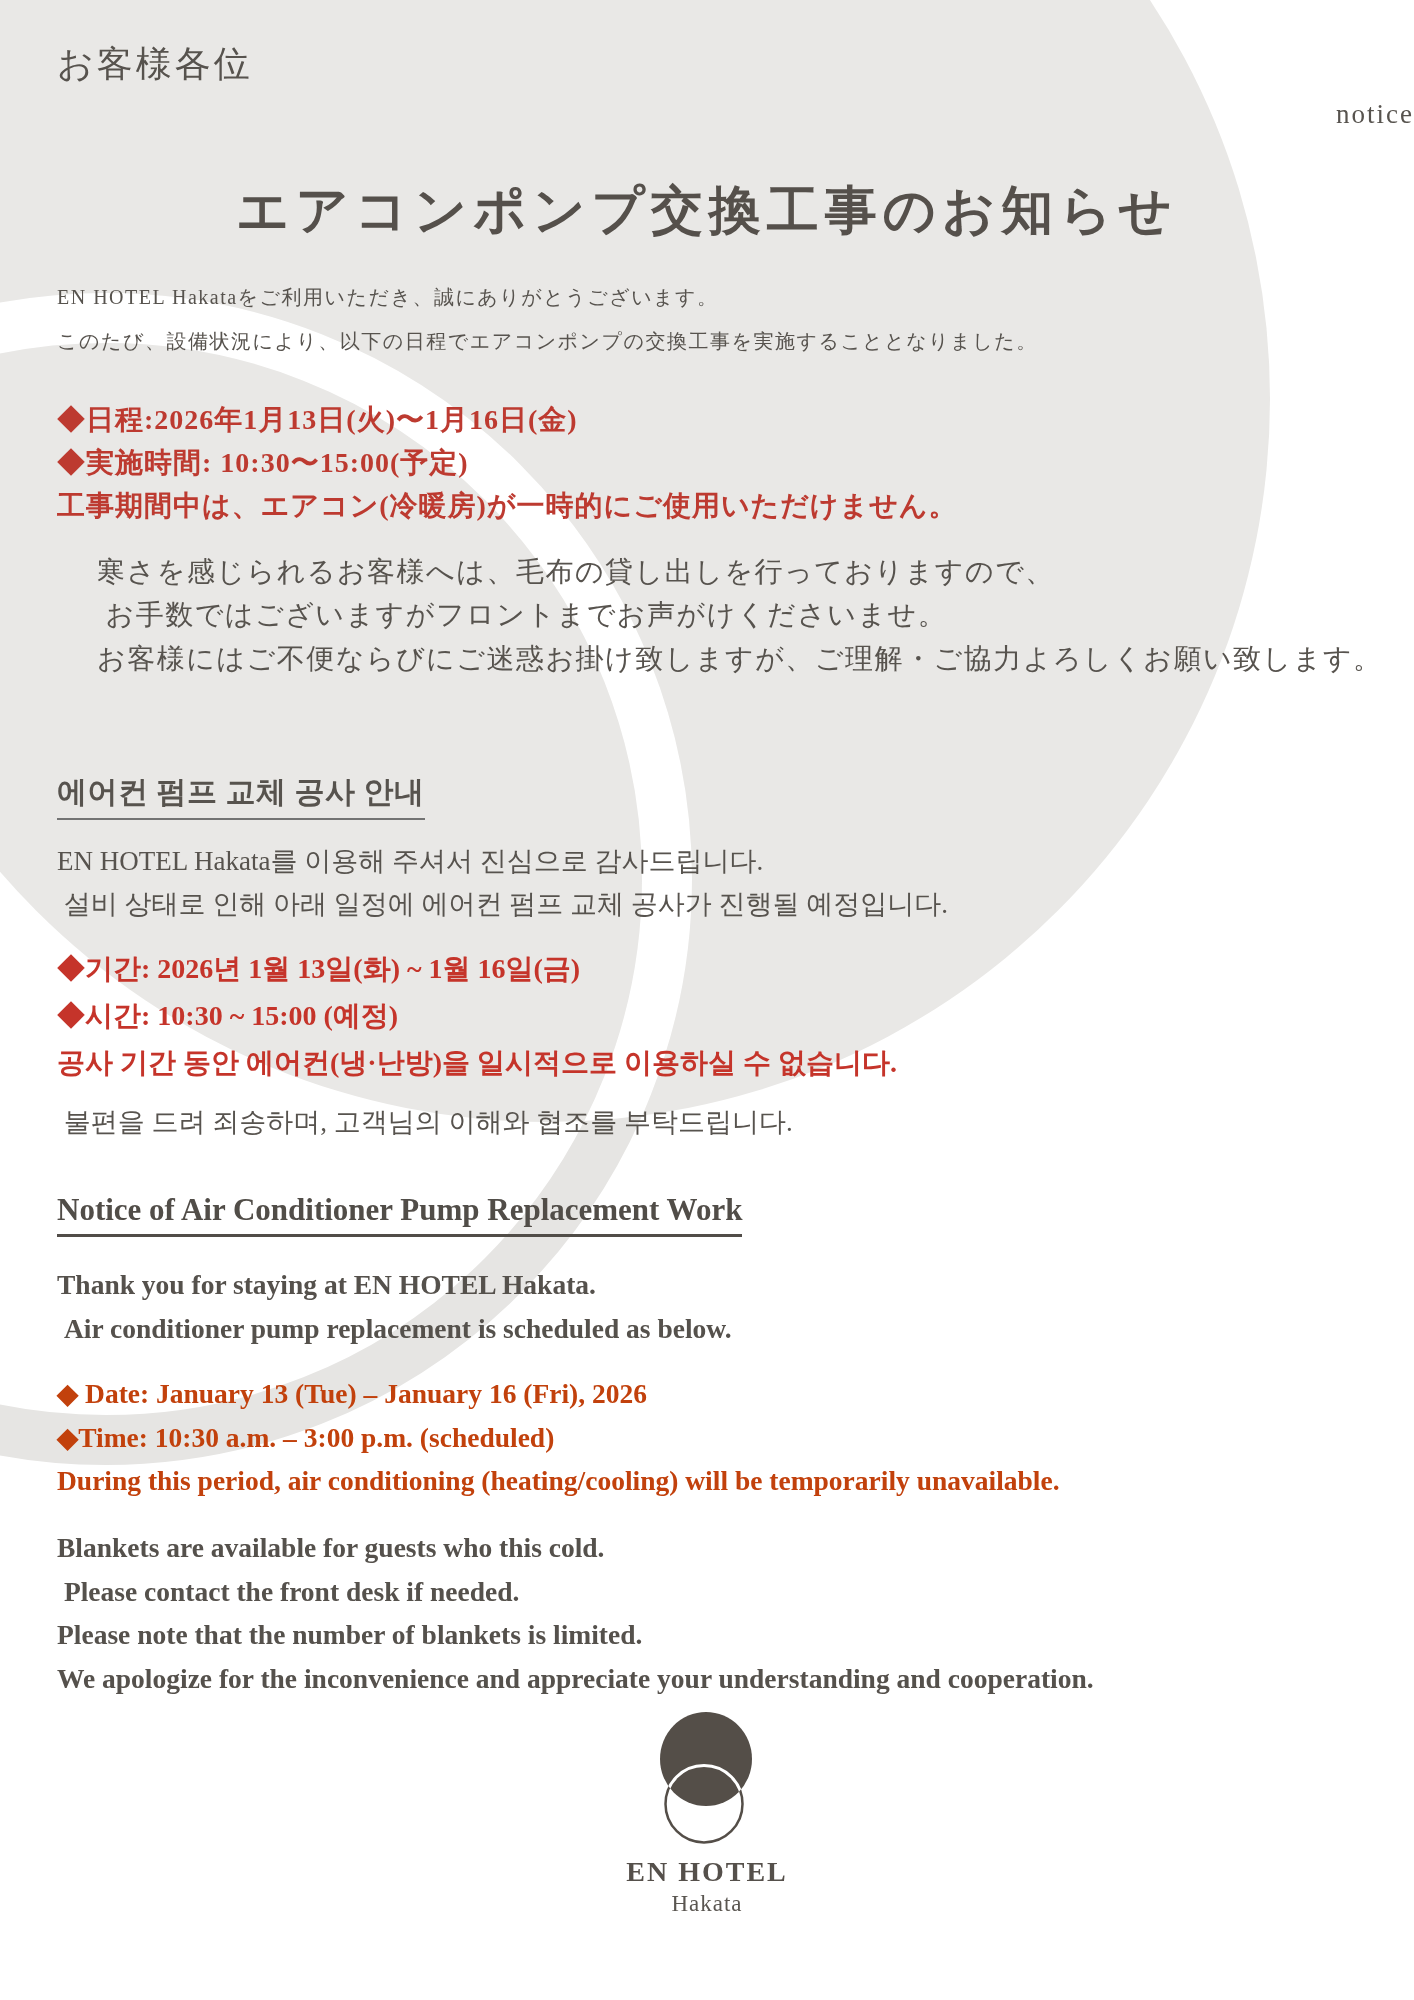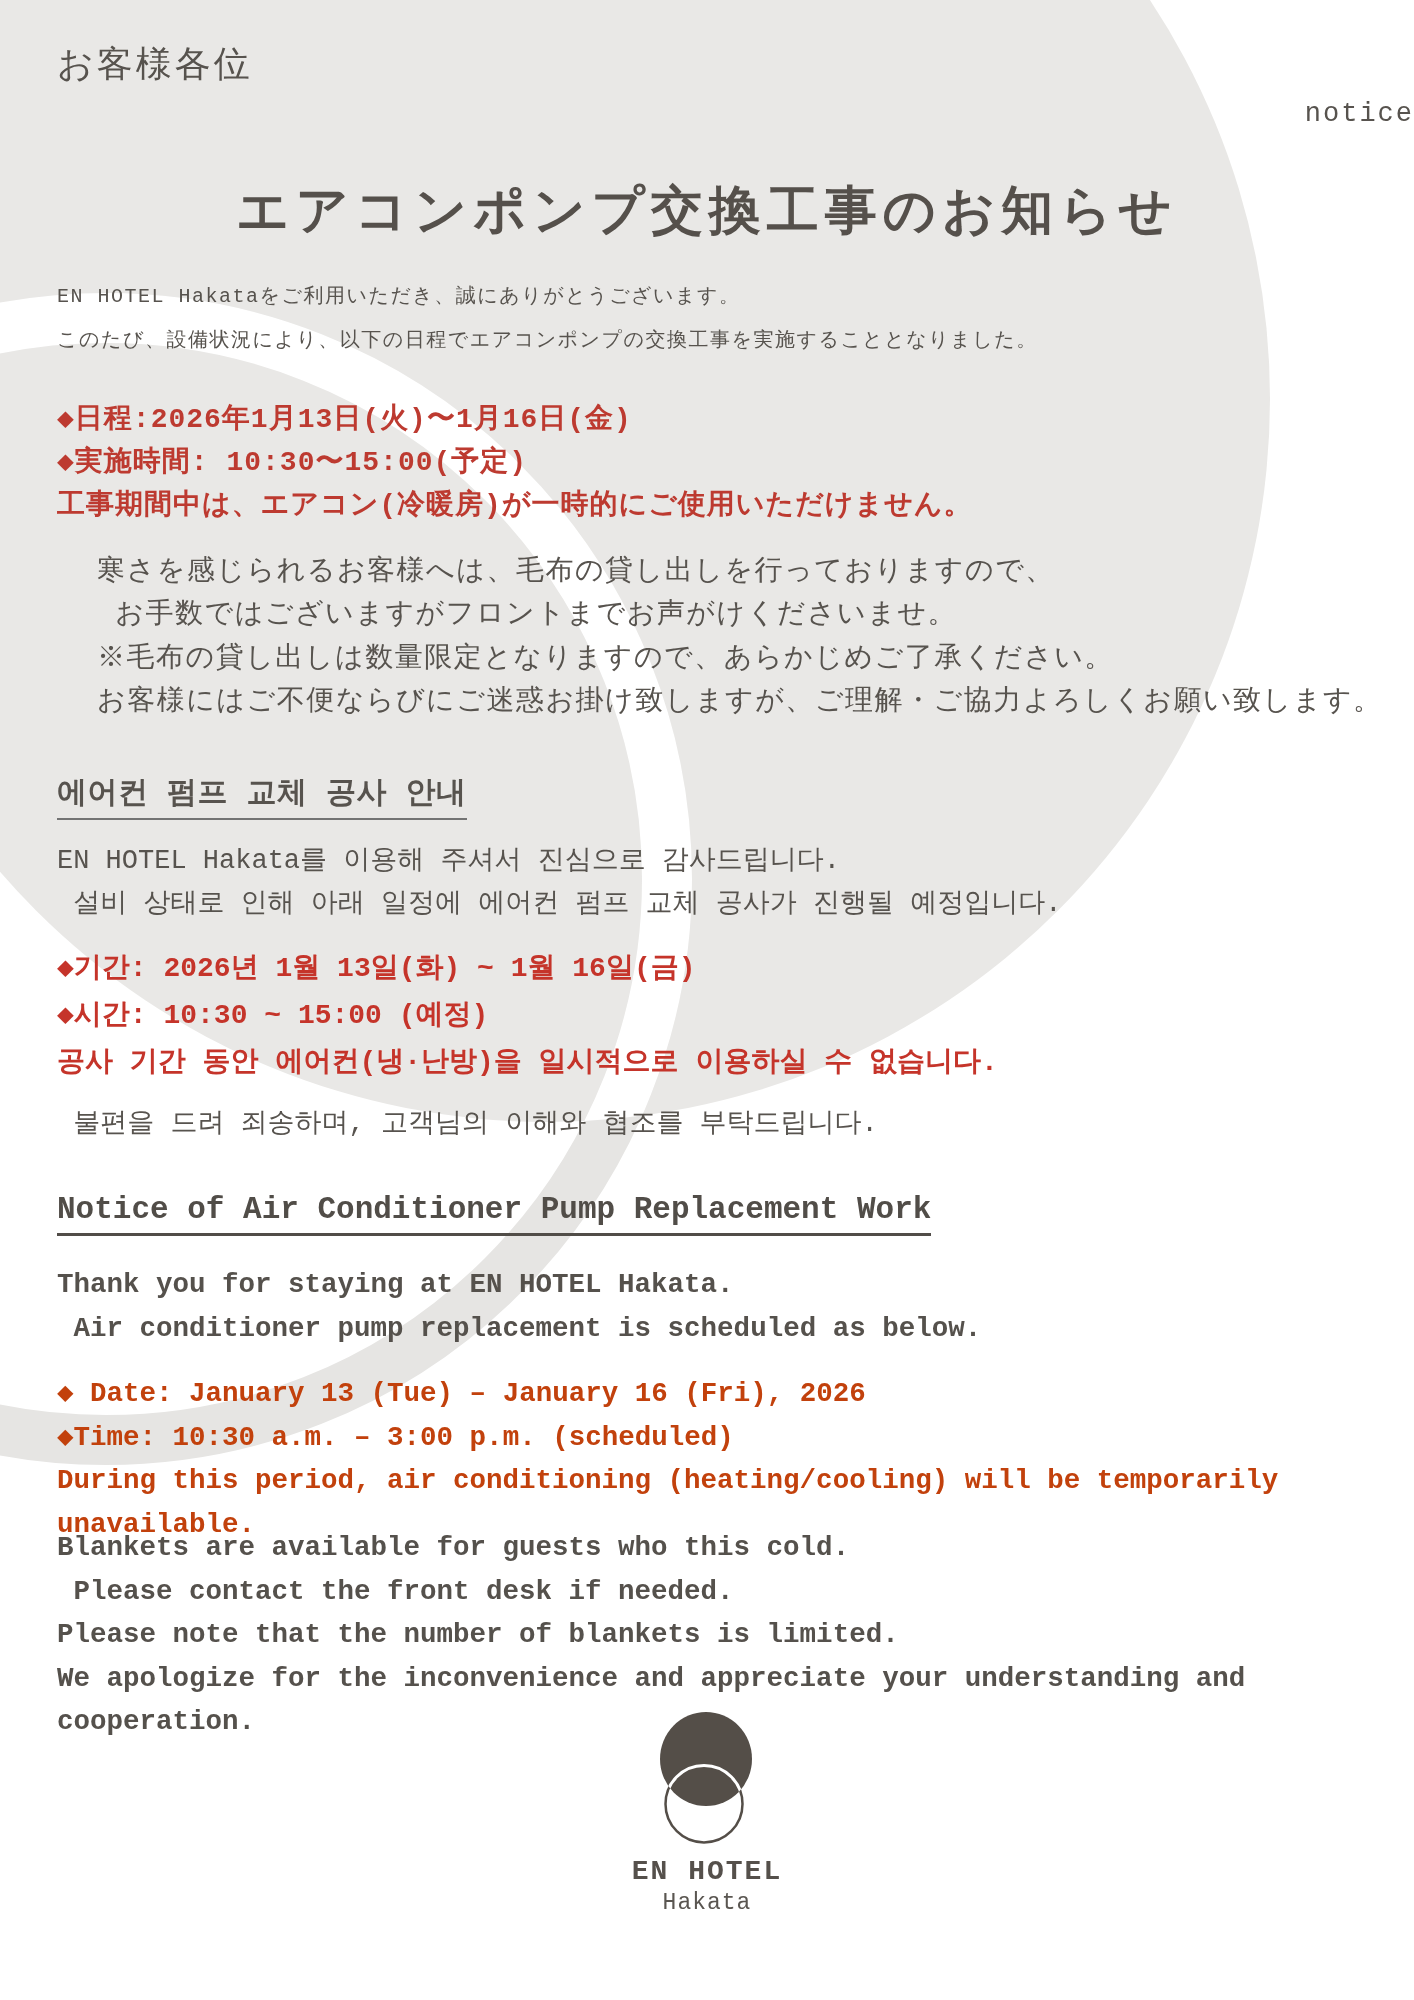--- a/index.html
+++ b/index.html
@@ -1,21 +1,21 @@
 <!DOCTYPE html>
 <html><head>
 <meta charset="utf-8">
 <style>
   html,body{margin:0;padding:0;background:#ffffff;}
   .page{
     position:relative;
     width:1414px;height:2000px;
     overflow:hidden;
     background:#ffffff;
-    font-family:Liberation Mono, monospace;
+    font-family:Liberation Serif, serif;
     color:#57534e;
   }
   .bg-svg{position:absolute;left:0;top:0;}
   .block{position:absolute;left:57px;right:30px;}
   .line{white-space:pre-wrap;}
 
   .greeting{top:40px;font-size:36px;font-weight:500;letter-spacing:3px;}
   .notice-label{top:99px;left:0;right:0;text-align:right;font-size:27px;font-weight:500;letter-spacing:2px;}
   .doc-title{top:176px;left:0;right:0;text-align:center;font-size:52px;font-weight:600;letter-spacing:6px;color:#55504b;}
 
@@ -67,21 +67,20 @@
     <div class="line">このたび、設備状況により、以下の日程でエアコンポンプの交換工事を実施することとなりました。</div>
   </div>
   <div class="block jp-red">
     <div class="line">◆日程:2026年1月13日(火)〜1月16日(金)</div>
     <div class="line">◆実施時間: 10:30〜15:00(予定)</div>
     <div class="line">工事期間中は、エアコン(冷暖房)が一時的にご使用いただけません。</div>
   </div>
   <div class="block jp-body">
     <div class="line">寒さを感じられるお客様へは、毛布の貸し出しを行っておりますので、</div>
     <div class="line"> お手数ではございますがフロントまでお声がけくださいませ。</div>
-    <div class="line">※毛布の貸し出しは数量限定となりますので、あらかじめご了承ください。</div>
     <div class="line">お客様にはご不便ならびにご迷惑お掛け致しますが、ご理解・ご協力よろしくお願い致します。</div>
   </div>
 
   <div class="block kr-heading">
     <span class="u">에어컨 펌프 교체 공사 안내</span>
   </div>
   <div class="block kr-intro">
     <div class="line">EN HOTEL Hakata를 이용해 주셔서 진심으로 감사드립니다.</div>
     <div class="line"> 설비 상태로 인해 아래 일정에 에어컨 펌프 교체 공사가 진행될 예정입니다.</div>
   </div>

